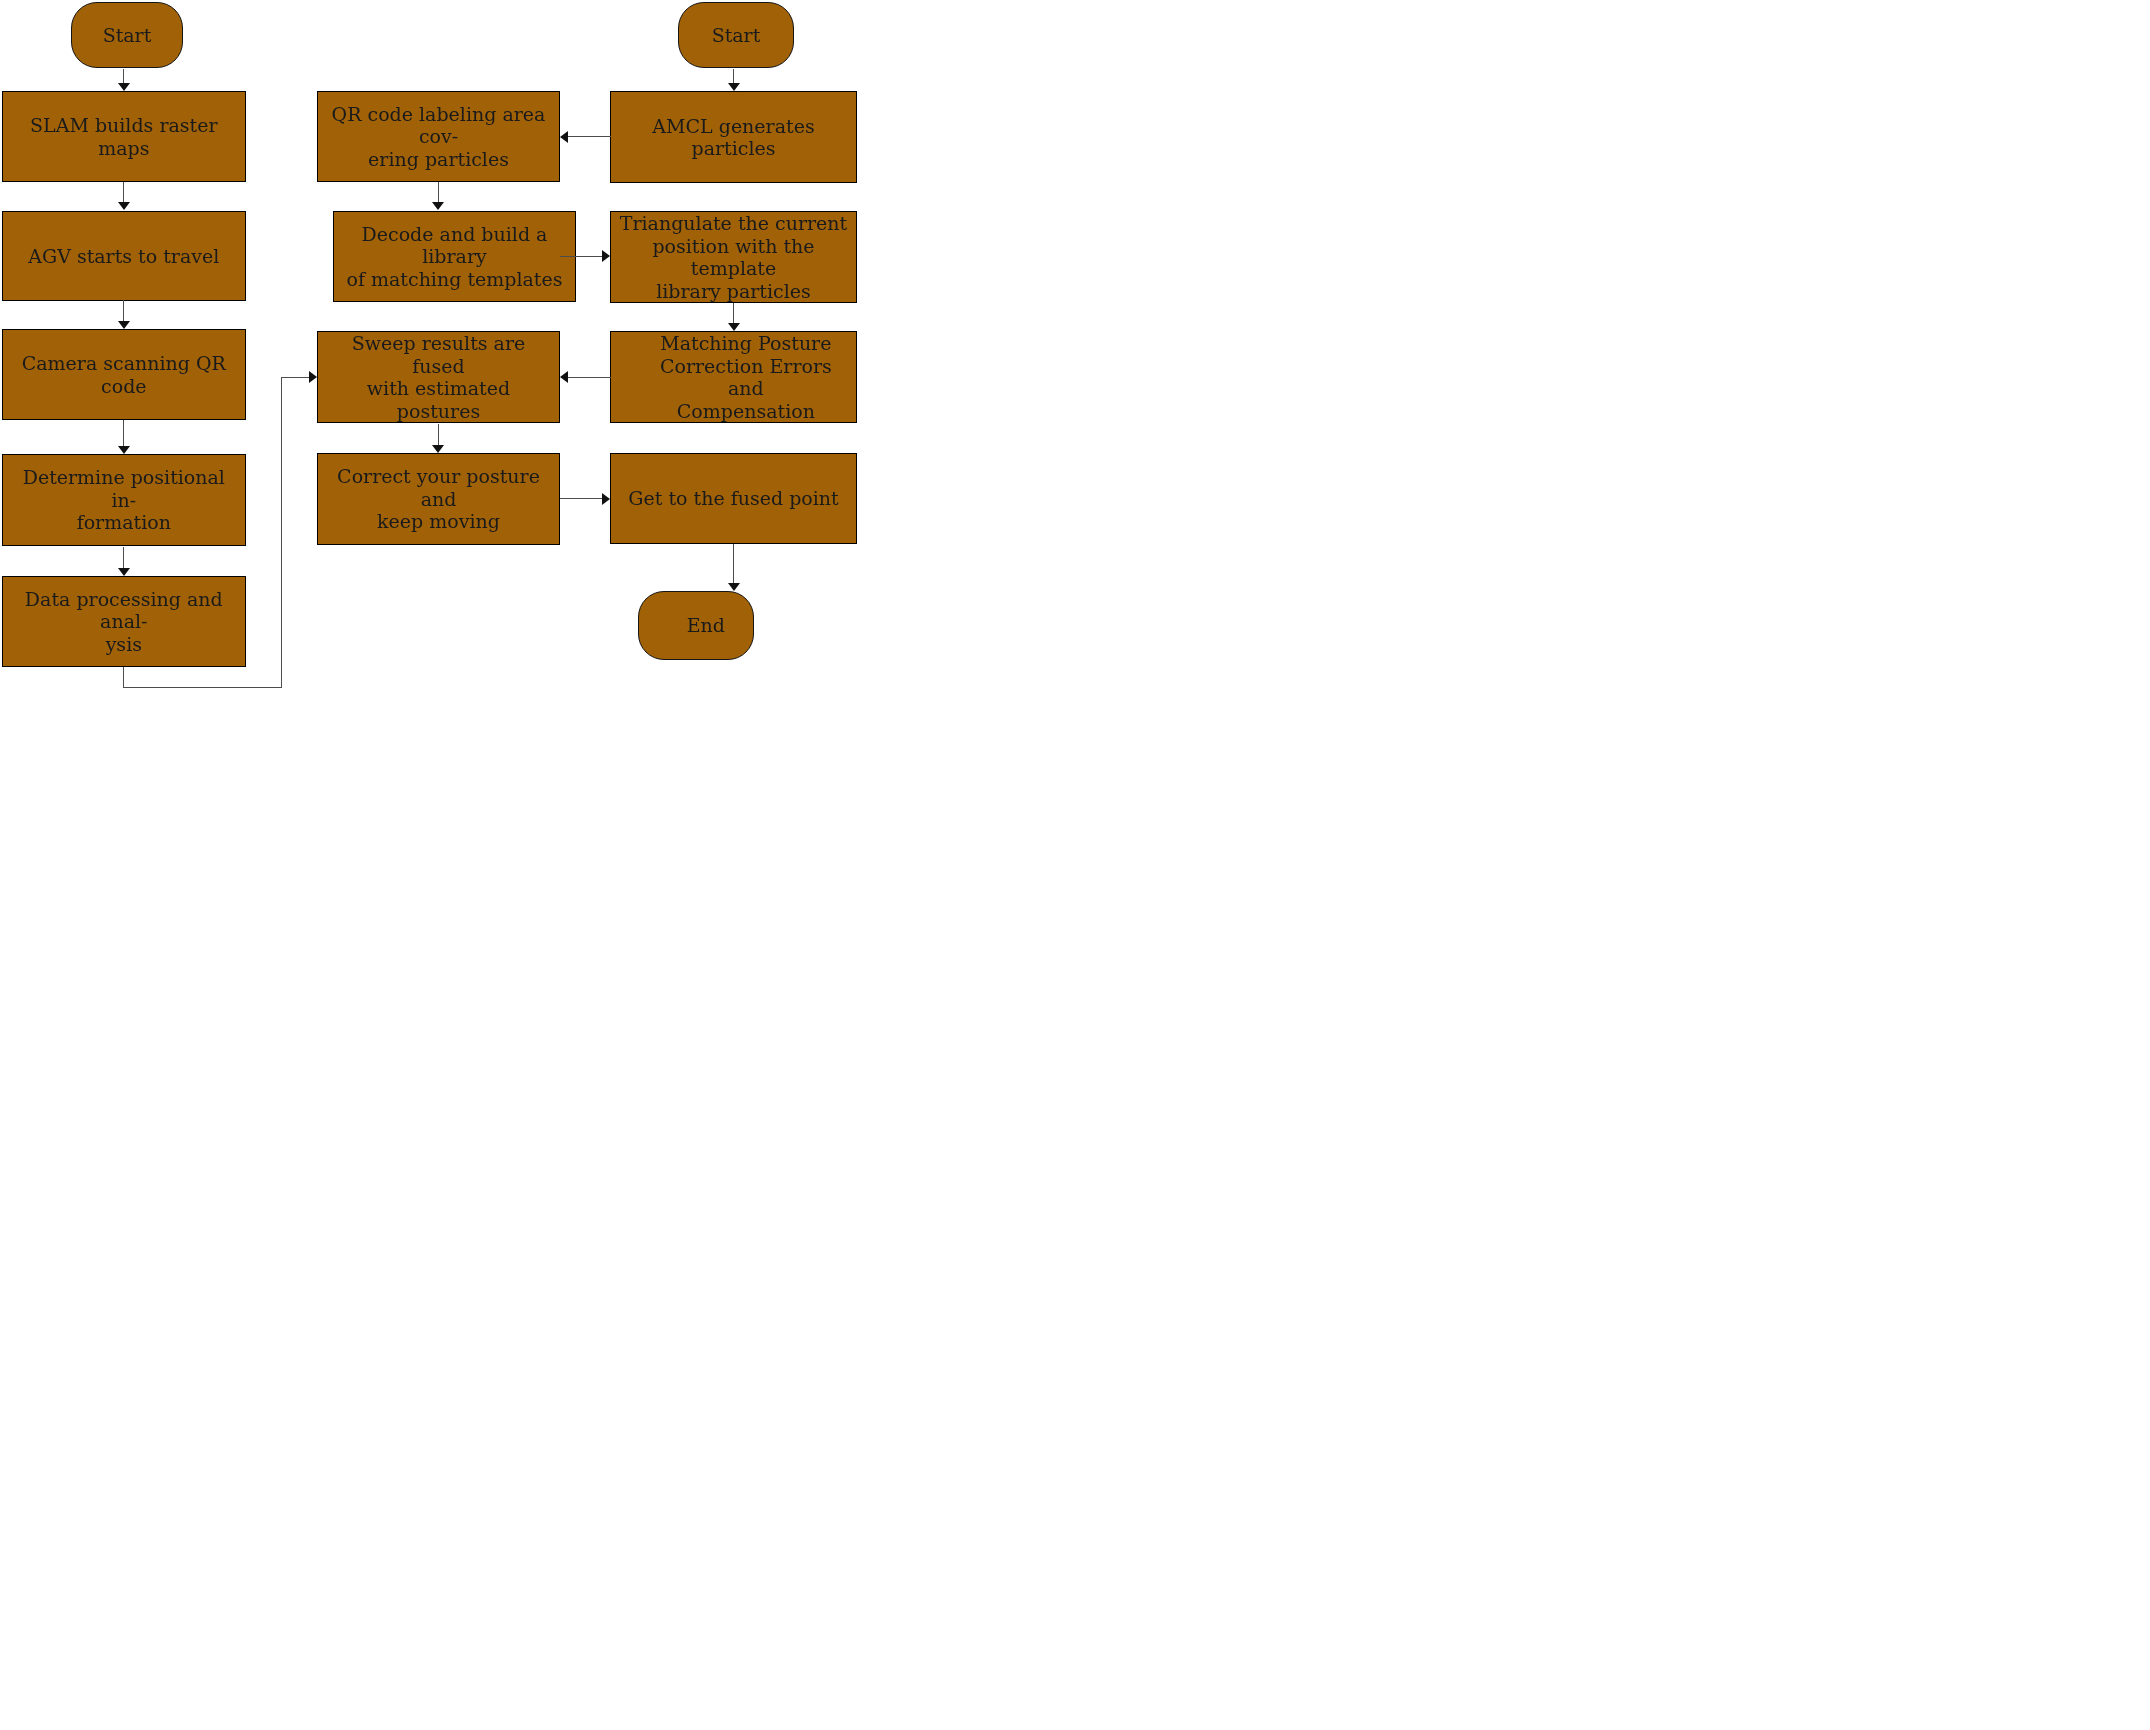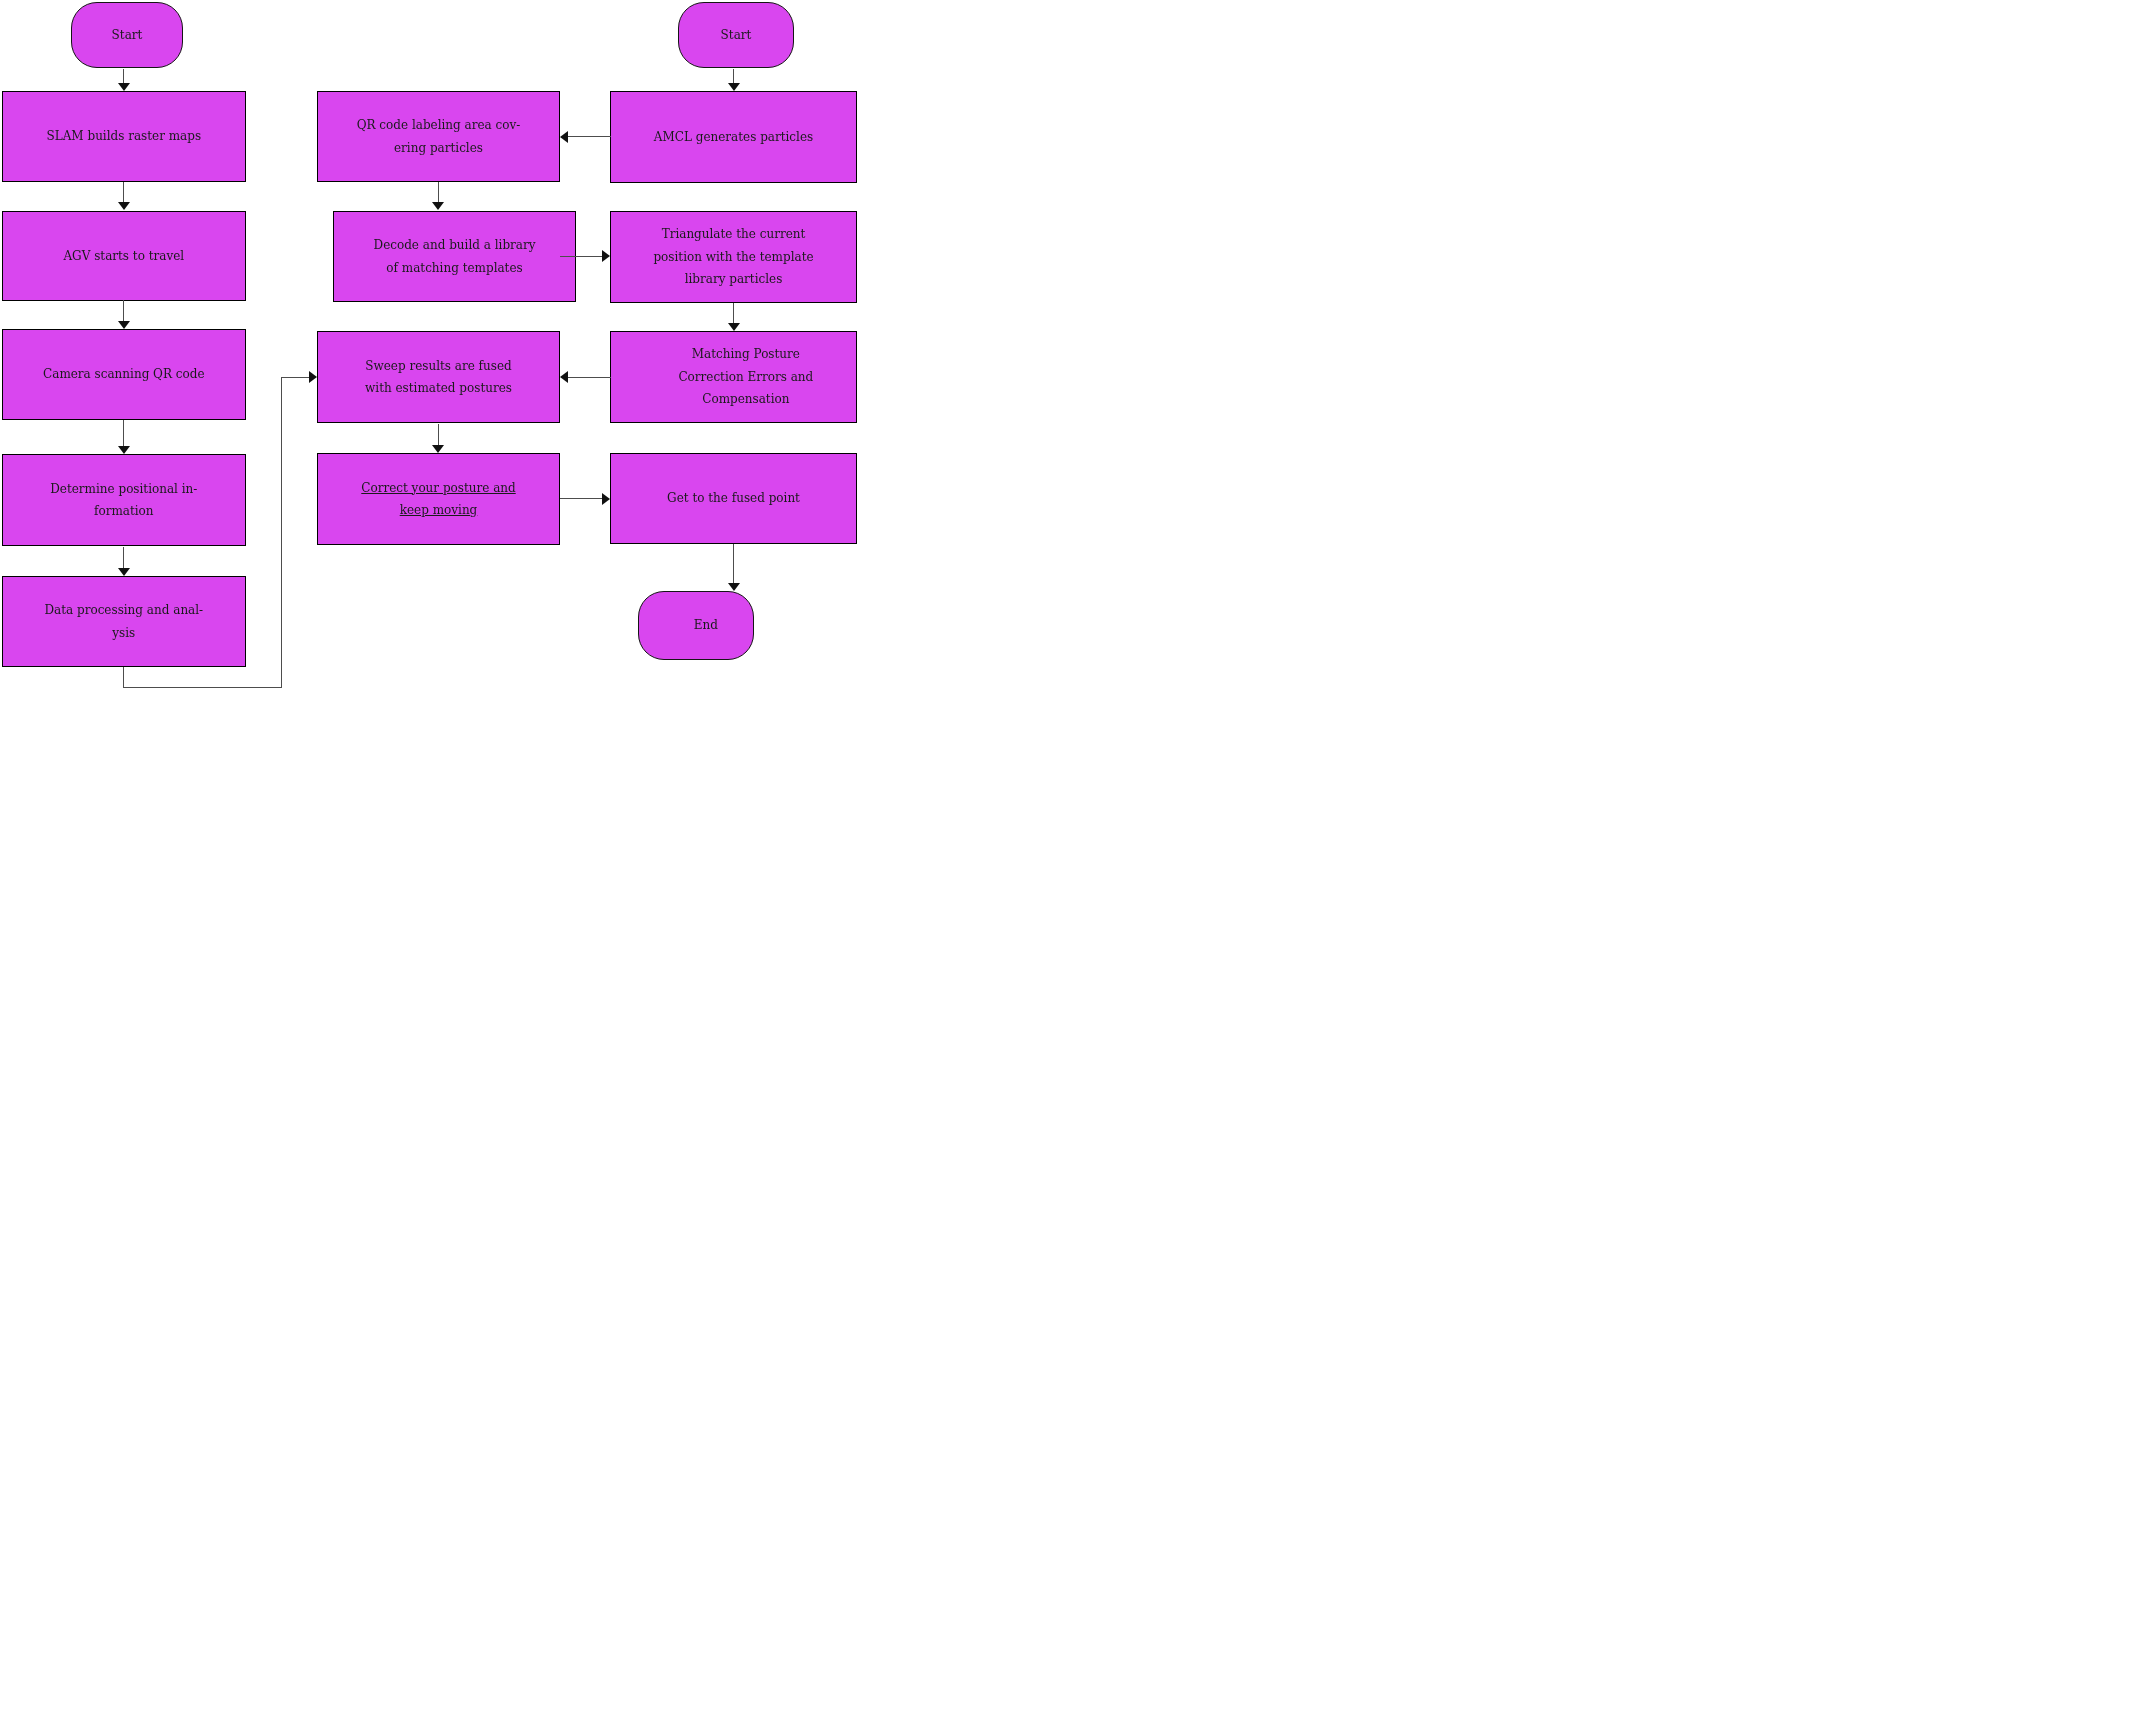--- a/index.html
+++ b/index.html
@@ -1,37 +1,37 @@
 <!DOCTYPE html>
 <html style="font-size:9.5px"><head>
 <meta charset="utf-8">
 <style>
   html,body{margin:0;padding:0;background:#ffffff;}
   body{font-family:"DejaVu Serif","Liberation Serif",serif;color:#1a1a1a;}
   .diagram{position:relative;width:864px;height:701px;background:#ffffff;overflow:hidden;}
 
-  .node{position:absolute;box-sizing:border-box;background:#d946ef;
+  .node{position:absolute;box-sizing:border-box;background:#a16207;
         display:flex;align-items:center;justify-content:center;text-align:center;
-        font-size:12px;line-height:22.5px;padding:0 8.3px;}
+        font-size:19px;line-height:22.5px;padding:0 8.3px;}
   .node .lbl{white-space:pre-line;}
   .proc{border:1.8px solid #000000;}
   .term{border:1.2px solid #151515;border-radius:26px;}
 
   
   #n-start-left{left:71px;top:2.4px;width:112px;height:66px;}
   #n-slam{left:1.8px;top:91px;width:244px;height:91px;}
   #n-agv{left:1.8px;top:211px;width:244px;height:90px;}
   #n-camera{left:1.8px;top:329px;width:244px;height:91px;}
   #n-determine{left:1.8px;top:454px;width:244px;height:92px;}
   #n-data{left:1.8px;top:576px;width:244px;height:91px;}
   
   #n-qr{left:317px;top:91px;width:243px;height:91px;}
   #n-decode{left:317px;top:211px;width:243px;height:91px;margin-left:16px;}
   #n-sweep{left:317px;top:331px;width:243px;height:92px;}
-  #n-correct{left:317px;top:453px;width:243px;height:92px;text-decoration:underline;}
+  #n-correct{left:317px;top:453px;width:243px;height:92px;}
   
   #n-start-right{left:678px;top:2.4px;width:116px;height:66px;}
   #n-amcl{left:610px;top:91px;width:247px;height:92px;}
   #n-triangulate{left:610px;top:211px;width:247px;height:92px;}
   #n-matching{left:610px;top:331px;width:247px;height:92px;padding-left:33px;}
   #n-target{left:610px;top:453px;width:247px;height:91px;}
   #n-end{left:638px;top:591px;width:116px;height:69px;padding-left:28px;}
 
   .line{position:absolute;background:#4d4d4d;}
   .arrow{position:absolute;width:0;height:0;}

